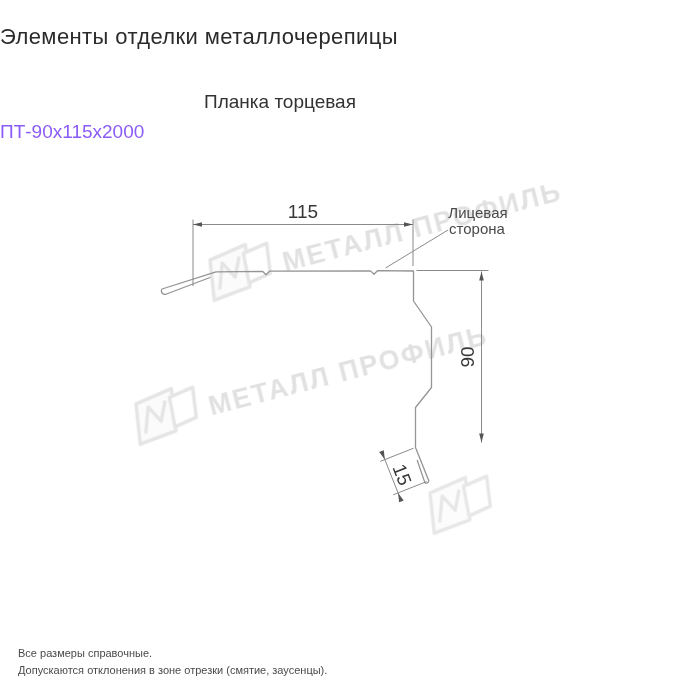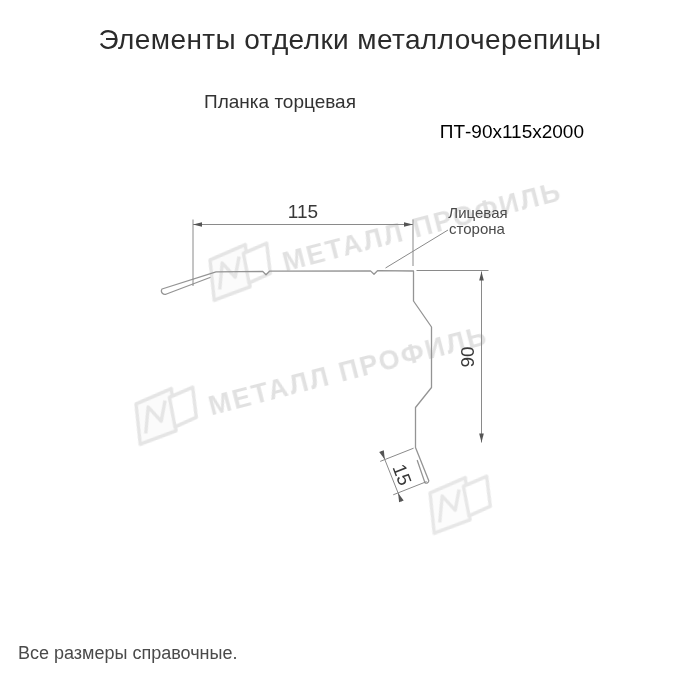--- a/index.html
+++ b/index.html
@@ -3,34 +3,34 @@
 <meta charset="utf-8">
 <style>
   html,body{margin:0;padding:0;}
   body{
     width:700px;height:700px;position:relative;background:#ffffff;
     font-family:"Liberation Sans","DejaVu Sans",sans-serif;
     overflow:hidden;
   }
   .main-title{
     position:absolute;top:24px;left:0;width:700px;
-    text-align:center;font-size:28px;font-weight:400;
+    font-size:22px;font-weight:400;
     color:#2b2b2b;letter-spacing:.4px;
   }
   .product-name{
     position:absolute;top:91px;left:0;width:560px;
     text-align:center;font-size:19px;color:#333;
   }
   .product-code{
     position:absolute;top:121px;left:0;width:584px;
-    text-align:right;font-size:19px;color:#000000;
+    text-align:left;font-size:19px;color:#8b5cf6;
   }
   .footnotes{
     position:absolute;left:18px;top:645px;
-    font-size:18px;color:#4a4a4a;line-height:17px;
+    font-size:11px;color:#4a4a4a;line-height:17px;
   }
   svg.drawing{position:absolute;left:0;top:0;}
   .wm-text{
     font-size:27px;font-weight:bold;letter-spacing:2px;
     fill:#dedede;
   }
   .dim-text{font-size:19px;fill:#383838;}
   .face-text{font-size:15px;fill:#4a4a4a;}
 </style>
 </head>
@@ -117,13 +117,14 @@
   <polygon fill="#555" points="398.1,492.9 399.1,502.2 403.7,500.4"></polygon>
   <text class="dim-text" text-anchor="middle" transform="translate(396,477) rotate(69)">15</text>
 
   <line x1="385.5" y1="268" x2="448" y2="230" stroke="#8a8a8a" stroke-width="1"></line>
   <text class="face-text" x="478" y="218" text-anchor="middle">Лицевая</text>
   <text class="face-text" x="477" y="234" text-anchor="middle">сторона</text>
 </svg>
 
 <div class="footnotes">
   <div>Все размеры справочные.</div>
+  <div>Допускаются отклонения в зоне отрезки (смятие, заусенцы).</div>
 </div>
 
 </body></html>

